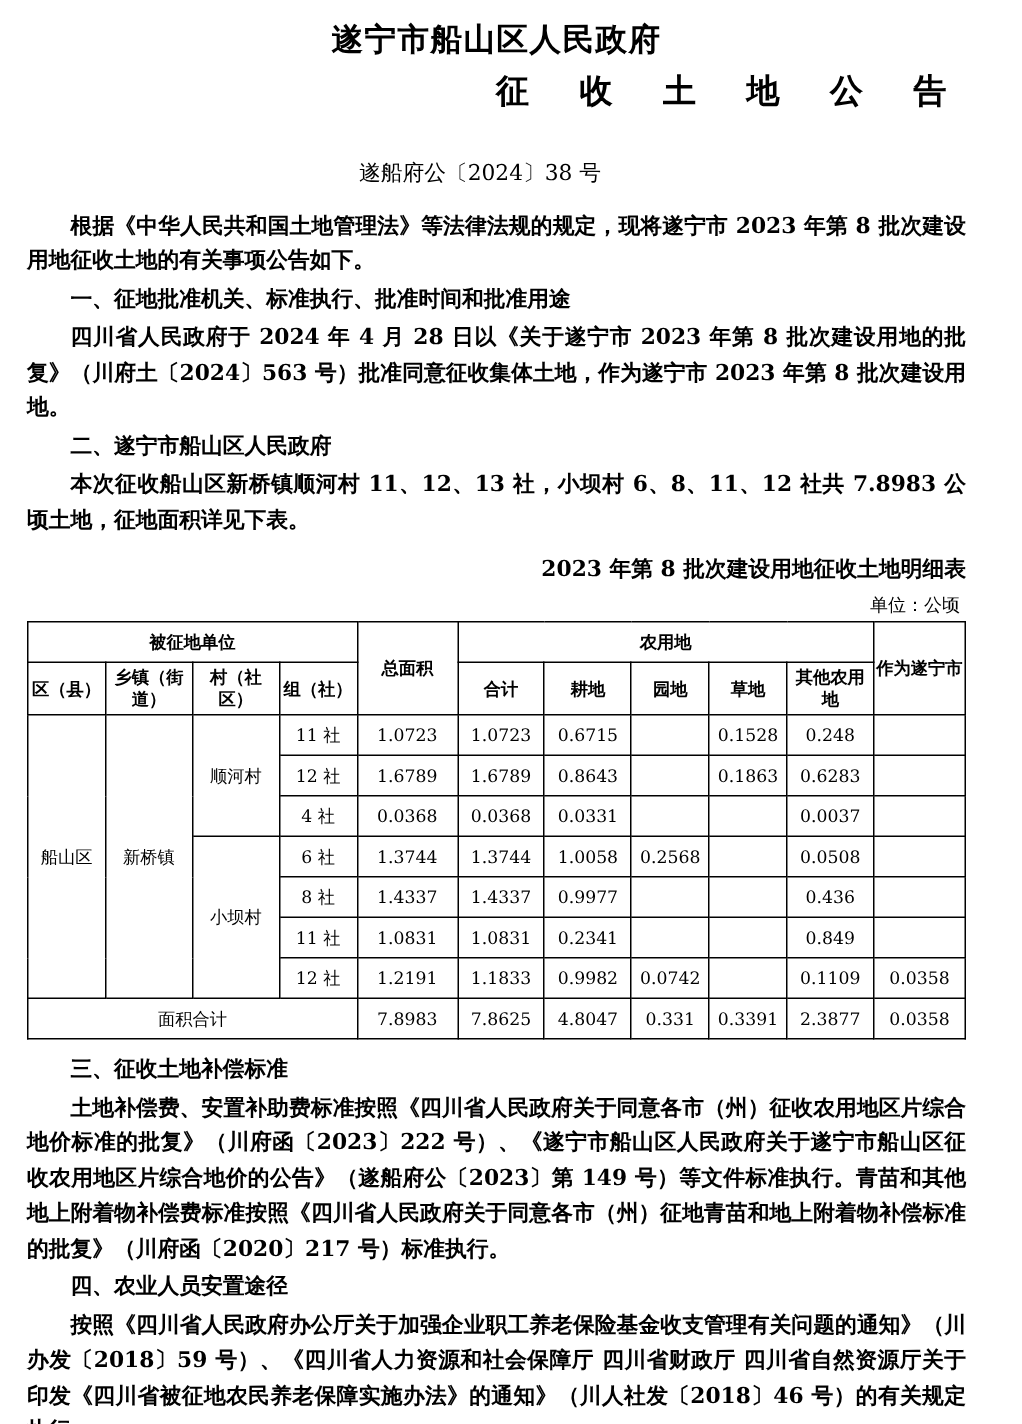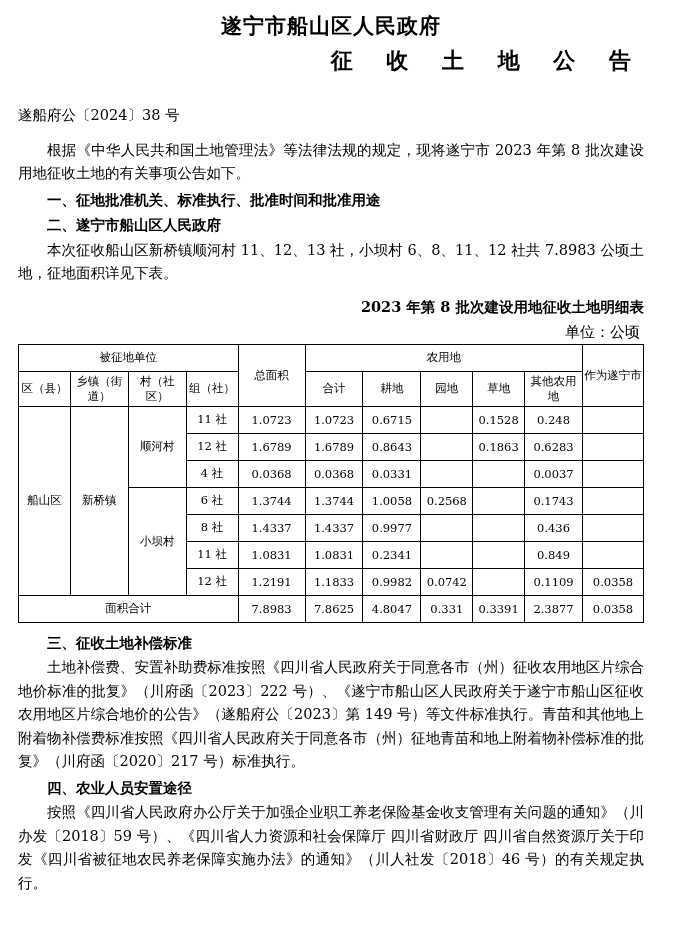--- a/index.html
+++ b/index.html
@@ -29,86 +29,88 @@
   .title-sub {
     text-align: right;
     font-family: "DejaVu Serif", "Liberation Serif", serif;
     font-weight: bold;
     font-size: 22px;
     letter-spacing: 13px;
     margin: 6px 0 0 0;
     padding-left: 13px;
   }
   .doc-number {
-    text-align: left;
+    text-align: center;
     font-size: 14.5px;
     font-family: "DejaVu Serif", "Liberation Serif", serif;
     margin: 30px 22px 14px 0;
   }
   p.body-text {
     font-size: 14.5px;
     font-family: "DejaVu Serif", "Liberation Serif", serif;
     line-height: 1.62;
     margin: 2px 0;
     text-align: justify;
     text-indent: 2em;
+    font-weight: bold;
   }
   p.section-head {
     font-size: 14.5px;
     font-family: "DejaVu Serif", "Liberation Serif", serif;
     font-weight: bold;
     line-height: 1.62;
     margin: 2px 0;
     text-indent: 2em;
   }
   .table-title {
     text-align: right;
     font-size: 14.5px;
     font-family: "DejaVu Serif", "Liberation Serif", serif;
     font-weight: bold;
     margin: 12px 0 6px 0;
   }
   .unit-note {
     text-align: right;
-    font-size: 15px;
+    font-size: 12px;
     font-family: "DejaVu Serif", "Liberation Serif", serif;
     margin: 0 4px 2px 0;
   }
   table.detail {
     border-collapse: collapse;
     width: 100%;
     font-size: 11.5px;
     font-family: "DejaVu Serif", "Liberation Serif", serif;
     table-layout: fixed;
   }
   table.detail th, table.detail td {
     border: 1px solid #000000;
     text-align: center;
     vertical-align: middle;
     padding: 2px 1px;
     height: 22px;
   }
   table.detail th {
-    font-weight: normal;
+    font-weight: bold;
   }
   .spacer-sm { height: 6px; }
 </style>
 </head>
 <body>
 
 <div class="page">
 
   <div class="title-main">遂宁市船山区人民政府</div>
   <div class="title-sub">征 收 土 地 公 告</div>
 
   <div class="doc-number">遂船府公〔2024〕38 号</div>
 
   <p class="body-text">根据《中华人民共和国土地管理法》等法律法规的规定，现将遂宁市 2023 年第 8 批次建设用地征收土地的有关事项公告如下。</p>
 
   <p class="section-head">一、征地批准机关、标准执行、批准时间和批准用途</p>
+  <p class="body-text">四川省人民政府于 2024 年 4 月 28 日以《关于遂宁市 2023 年第 8 批次建设用地的批复》（川府土〔2024〕563 号）批准同意征收集体土地，作为遂宁市 2023 年第 8 批次建设用地。</p>
 
   <p class="section-head">二、遂宁市船山区人民政府</p>
   <p class="body-text">本次征收船山区新桥镇顺河村 11、12、13 社，小坝村 6、8、11、12 社共 7.8983 公顷土地，征地面积详见下表。</p>
 
   <div class="table-title">2023 年第 8 批次建设用地征收土地明细表</div>
   <div class="unit-note">单位：公顷</div>
 
   <table class="detail">
     <colgroup>
       <col style="width:8.5%">
@@ -177,21 +179,21 @@
         <td></td>
       </tr>
       <tr>
         <td rowspan="4">小坝村</td>
         <td>6 社</td>
         <td>1.3744</td>
         <td>1.3744</td>
         <td>1.0058</td>
         <td>0.2568</td>
         <td></td>
-        <td>0.1743</td>
+        <td>0.0508</td>
         <td></td>
       </tr>
       <tr>
         <td>8 社</td>
         <td>1.4337</td>
         <td>1.4337</td>
         <td>0.9977</td>
         <td></td>
         <td></td>
         <td>0.436</td>

